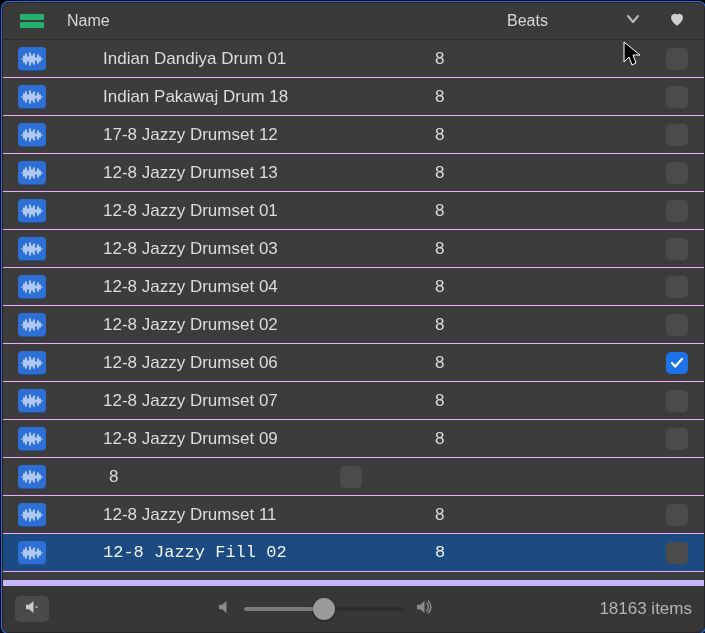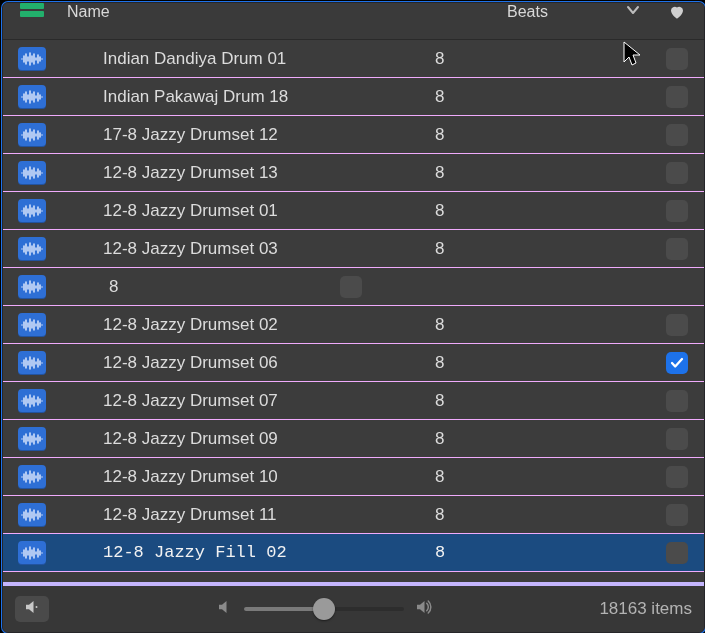--- a/index.html
+++ b/index.html
@@ -21,21 +21,21 @@
     border: 1px solid #26262a;
     border-radius: 6px;
     box-shadow: 0 0 0 1px #1d72ea;
     display: flex;
     flex-direction: column;
     overflow: hidden;
   }
   
   .header {
     display: flex;
-    align-items: flex-start;
+    align-items: center;
     height: 36px;
     background: #3a3a3a;
     border-bottom: 1px solid #2a2a2a;
     font-size: 16px;
     color: #d8d8d8;
   }
   .col-icon {
     width: 58px; flex: 0 0 58px;
     display:flex; align-items:center; justify-content:center;
   }
@@ -83,21 +83,21 @@
   .check.on {
     background:#1d72ea;
     display:flex; align-items:center; justify-content:center;
   }
   .check.on svg { width:14px; height:14px; }
 
   
   .footer {
     height:46px; flex:0 0 46px;
     background:#373737;
-    border-top:4px solid #c4b5fd;
+    border-top:6px solid #c4b5fd;
     display:flex; align-items:center;
     padding:0 12px;
     gap:20px;
   }
   .speaker-btn {
     width:34px; height:26px; border-radius:5px; background:#4a4a4a;
     display:flex; align-items:center; justify-content:center;
   }
   .vol-group { flex:1; display:flex; align-items:center; justify-content:center; gap:10px;}
   .speaker-icon svg { width:18px; height:18px; }
@@ -243,20 +243,21 @@
         </div>
       </div>
       <div class="row">
         <div class="col-icon">
           <div class="wave-icon">
             <svg viewBox="0 0 22 14">
               <path d="M1 7v0M3 4v6M5 2v10M7 5v4M9 1v12M11 4v6M13 2v10M15 6v2M17 3v8M19 5v4M21 7v0" stroke="#e8f0ff" stroke-width="1.4" stroke-linecap="round"></path>
             </svg>
           </div>
         </div>
+        <div class="col-name">12-8 Jazzy Drumset 04</div>
         <div class="col-beats">8</div>
         <div class="col-sort"></div>
         <div class="col-fav">
           <div class="check"></div>
         </div>
       </div>
       <div class="row">
         <div class="col-icon">
           <div class="wave-icon">
             <svg viewBox="0 0 22 14">
@@ -321,21 +322,20 @@
         </div>
       </div>
       <div class="row">
         <div class="col-icon">
           <div class="wave-icon">
             <svg viewBox="0 0 22 14">
               <path d="M1 7v0M3 4v6M5 2v10M7 5v4M9 1v12M11 4v6M13 2v10M15 6v2M17 3v8M19 5v4M21 7v0" stroke="#e8f0ff" stroke-width="1.4" stroke-linecap="round"></path>
             </svg>
           </div>
         </div>
-        <div class="col-name">12-8 Jazzy Drumset 10</div>
         <div class="col-beats">8</div>
         <div class="col-sort"></div>
         <div class="col-fav">
           <div class="check"></div>
         </div>
       </div>
       <div class="row">
         <div class="col-icon">
           <div class="wave-icon">
             <svg viewBox="0 0 22 14">

